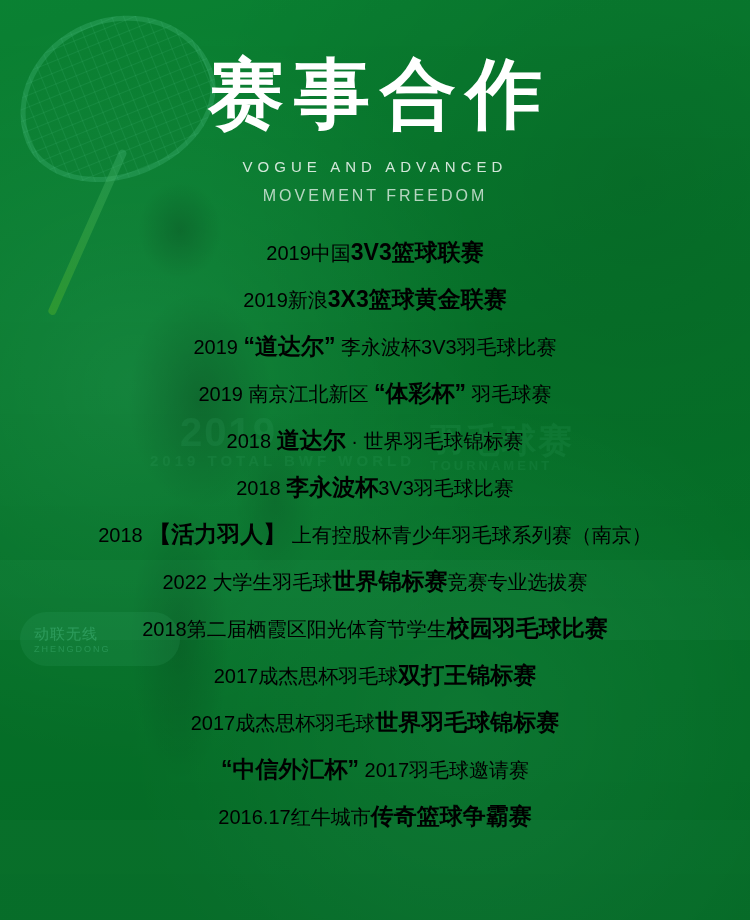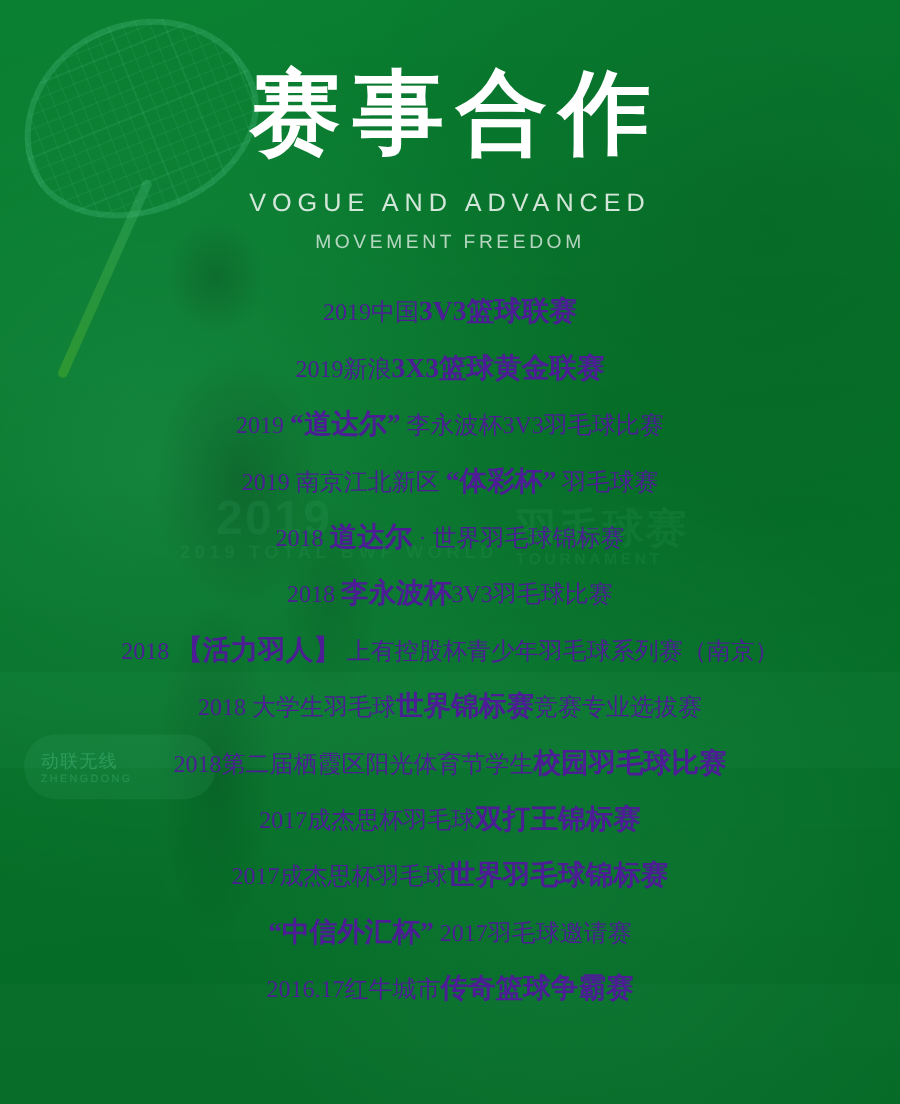--- a/index.html
+++ b/index.html
@@ -133,44 +133,44 @@
     font-size: 76px;
     font-weight: 700;
     color: #ffffff;
     letter-spacing: 10px;
     text-indent: 10px;
     line-height: 1;
     font-family: "DejaVu Sans", "Liberation Sans", sans-serif;
   }
   .subtitle-1 {
     margin-top: 26px;
-    font-size: 21px;
+    font-size: 15px;
     color: rgba(255,255,255,0.82);
     letter-spacing: 5px;
   }
   .subtitle-2 {
     margin-top: 12px;
     font-size: 16px;
     color: rgba(255,255,255,0.70);
     letter-spacing: 3px;
   }
 
   .event-list {
     margin-top: 32px;
     width: 100%;
     display: flex;
     flex-direction: column;
     align-items: center;
   }
   .event-row {
-    color: #4c1d95;
+    color: #000000;
     margin: 0 0 16px 0;
     white-space: nowrap;
     text-align: center;
-    font-family: Liberation Serif, serif;
+    font-family: Liberation Sans, sans-serif;
   }
   .ev-normal { font-size: 20px; font-weight: 400; }
   .ev-bold   { font-size: 23px; font-weight: 700; }
 </style>
 </head>
 <body>
 
 <div class="poster">
 
   <div class="bg-photo">
@@ -197,21 +197,21 @@
     <div class="subtitle-2">MOVEMENT FREEDOM</div>
 
     <div class="event-list">
         <div class="event-row"><span class="ev-normal">2019中国</span><span class="ev-bold">3V3篮球联赛</span></div>
         <div class="event-row"><span class="ev-normal">2019新浪</span><span class="ev-bold">3X3篮球黄金联赛</span></div>
         <div class="event-row"><span class="ev-normal">2019 </span><span class="ev-bold">“道达尔”</span><span class="ev-normal"> 李永波杯3V3羽毛球比赛</span></div>
         <div class="event-row"><span class="ev-normal">2019 南京江北新区 </span><span class="ev-bold">“体彩杯”</span><span class="ev-normal"> 羽毛球赛</span></div>
         <div class="event-row"><span class="ev-normal">2018 </span><span class="ev-bold">道达尔</span><span class="ev-normal"> · 世界羽毛球锦标赛</span></div>
         <div class="event-row"><span class="ev-normal">2018 </span><span class="ev-bold">李永波杯</span><span class="ev-normal">3V3羽毛球比赛</span></div>
         <div class="event-row"><span class="ev-normal">2018 </span><span class="ev-bold">【活力羽人】</span><span class="ev-normal"> 上有控股杯青少年羽毛球系列赛（南京）</span></div>
-        <div class="event-row"><span class="ev-normal">2018 大学生羽毛球</span><span class="ev-bold">世界锦标赛</span><span class="ev-normal">竞赛专业选拔赛</span></div>
+        <div class="event-row"><span class="ev-normal">2022 大学生羽毛球</span><span class="ev-bold">世界锦标赛</span><span class="ev-normal">竞赛专业选拔赛</span></div>
         <div class="event-row"><span class="ev-normal">2018第二届栖霞区阳光体育节学生</span><span class="ev-bold">校园羽毛球比赛</span></div>
         <div class="event-row"><span class="ev-normal">2017成杰思杯羽毛球</span><span class="ev-bold">双打王锦标赛</span></div>
         <div class="event-row"><span class="ev-normal">2017成杰思杯羽毛球</span><span class="ev-bold">世界羽毛球锦标赛</span></div>
         <div class="event-row"><span class="ev-bold">“中信外汇杯”</span><span class="ev-normal"> 2017羽毛球邀请赛</span></div>
         <div class="event-row"><span class="ev-normal">2016.17红牛城市</span><span class="ev-bold">传奇篮球争霸赛</span></div>
       </div>
   </div>
 </div>
 
 </body></html>

